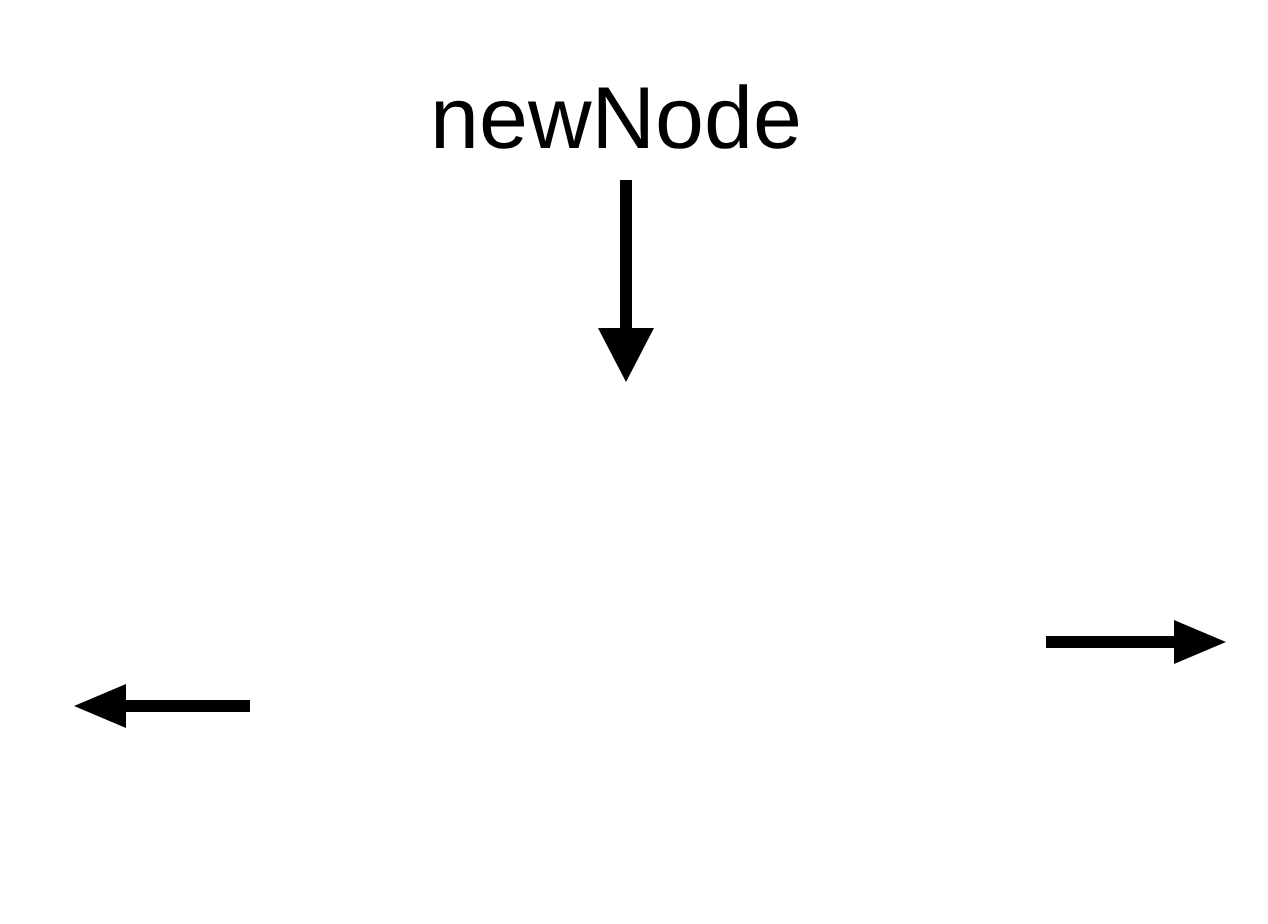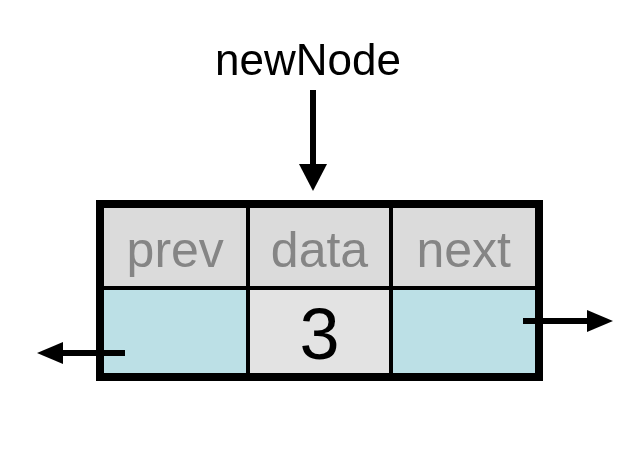--- a/index.html
+++ b/index.html
@@ -77,28 +77,20 @@
     fill: var(--arrow, #000000);
   }
 </style>
 </head>
 <body>
 
 <div class="canvas">
 
   <div class="title">newNode</div>
 
-  <div class="node-table">
-    <div class="cell header">prev</div>
-    <div class="cell header">data</div>
-    <div class="cell header">next</div>
-    <div class="cell pointer"></div>
-    <div class="cell value">3</div>
-    <div class="cell pointer"></div>
-  </div>
 
   <svg class="arrows" viewBox="0 0 634 462" xmlns="http://www.w3.org/2000/svg">
     <g>
       <line x1="313" y1="90" x2="313" y2="168"></line>
       <polygon points="313,191 299,164 327,164"></polygon>
     </g>
     <g>
       <line x1="125" y1="353" x2="58" y2="353"></line>
       <polygon points="37,353 63,342 63,364"></polygon>
     </g>

